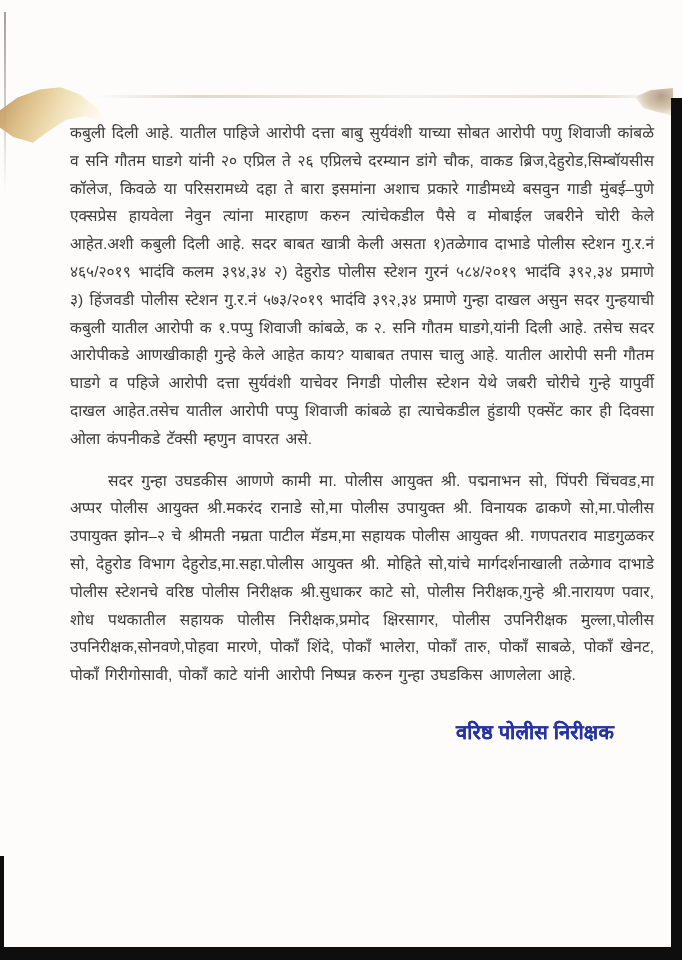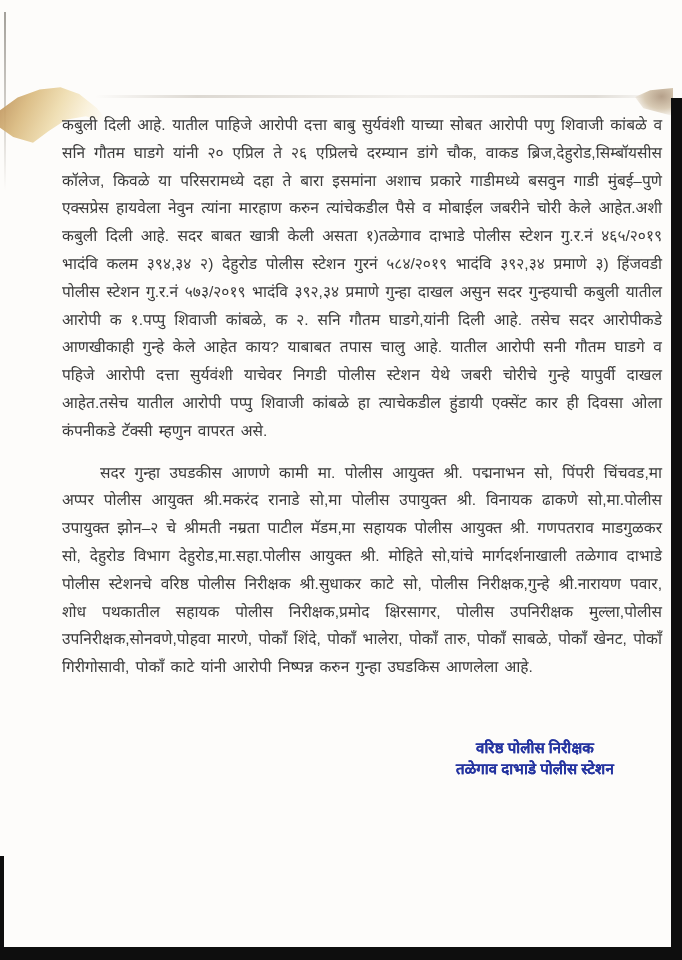--- a/index.html
+++ b/index.html
@@ -58,33 +58,32 @@
   }
   
   .text-block {
     position: absolute; left: 62px; top: 111px; width: 600px;
     color: var(--ink);
     font-size: 15.5px;
     line-height: 27.8px;
     text-align: justify;
     word-spacing: 2px;
   }
-  .text-block p { margin: 0; }
+  .text-block p { margin: 8px; }
   .text-block p.indented { text-indent: 38px; margin-top: 14px; }
   
   .stamp {
-    position: absolute; left: 420px; top: 738px; width: 230px;
+    position: absolute; left: 420px; top: 722px; width: 230px;
     text-align: center;
     color: var(--stamp-blue);
     font-weight: bold;
-    font-size: 15px;
+    font-size: 20px;
     line-height: 21px;
     letter-spacing: 0.2px;
     text-shadow: 0 0 0.6px var(--stamp-blue);
-    font-family: Liberation Serif, serif;
   }
   
   .camscanner {
     position: absolute; right: 38px; bottom: 17px;
     font-family: "Liberation Serif", "DejaVu Serif", serif;
     font-size: 17.5px;
     color: #1c1c1c;
   }
 </style>
 </head>
@@ -97,21 +96,20 @@
   <div class="blob-left"></div>
   <div class="blob-right"></div>
 
   <div class="text-block">
     <p>कबुली दिली आहे. यातील पाहिजे आरोपी दत्ता बाबु सुर्यवंशी याच्या सोबत आरोपी पणु शिवाजी कांबळे व सनि गौतम घाडगे यांनी २० एप्रिल ते २६ एप्रिलचे दरम्यान डांगे चौक, वाकड ब्रिज,देहुरोड,सिम्बॉयसीस कॉलेज, किवळे या परिसरामध्ये दहा ते बारा इसमांना अशाच प्रकारे गाडीमध्ये बसवुन गाडी मुंबई–पुणे एक्सप्रेस हायवेला नेवुन त्यांना मारहाण करुन त्यांचेकडील पैसे व मोबाईल जबरीने चोरी केले आहेत.अशी कबुली दिली आहे. सदर बाबत खात्री केली असता १)तळेगाव दाभाडे पोलीस स्टेशन गु.र.नं ४६५/२०१९ भादंवि कलम ३९४,३४ २) देहुरोड पोलीस स्टेशन गुरनं ५८४/२०१९ भादंवि ३९२,३४ प्रमाणे ३) हिंजवडी पोलीस स्टेशन गु.र.नं ५७३/२०१९ भादंवि ३९२,३४ प्रमाणे गुन्हा दाखल असुन सदर गुन्हयाची कबुली यातील आरोपी क १.पप्पु शिवाजी कांबळे, क २. सनि गौतम घाडगे,यांनी दिली आहे. तसेच सदर आरोपीकडे आणखीकाही गुन्हे केले आहेत काय? याबाबत तपास चालु आहे. यातील आरोपी सनी गौतम घाडगे व पहिजे आरोपी दत्ता सुर्यवंशी याचेवर निगडी पोलीस स्टेशन येथे जबरी चोरीचे गुन्हे यापुर्वी दाखल आहेत.तसेच यातील आरोपी पप्पु शिवाजी कांबळे हा त्याचेकडील हुंडायी एक्सेंट कार ही दिवसा ओला कंपनीकडे टॅक्सी म्हणुन वापरत असे.</p>
     <p class="indented">सदर गुन्हा उघडकीस आणणे कामी मा. पोलीस आयुक्त श्री. पद्मनाभन सो, पिंपरी चिंचवड,मा अप्पर पोलीस आयुक्त श्री.मकरंद रानाडे सो,मा पोलीस उपायुक्त श्री. विनायक ढाकणे सो,मा.पोलीस उपायुक्त झोन–२ चे श्रीमती नम्रता पाटील मॅडम,मा सहायक पोलीस आयुक्त श्री. गणपतराव माडगुळकर सो, देहुरोड विभाग देहुरोड,मा.सहा.पोलीस आयुक्त श्री. मोहिते सो,यांचे मार्गदर्शनाखाली तळेगाव दाभाडे पोलीस स्टेशनचे वरिष्ठ पोलीस निरीक्षक श्री.सुधाकर काटे सो, पोलीस निरीक्षक,गुन्हे श्री.नारायण पवार, शोध पथकातील सहायक पोलीस निरीक्षक,प्रमोद क्षिरसागर, पोलीस उपनिरीक्षक मुल्ला,पोलीस उपनिरीक्षक,सोनवणे,पोहवा मारणे, पोकाँ शिंदे, पोकाँ भालेरा, पोकाँ तारु, पोकाँ साबळे, पोकाँ खेनट, पोकाँ गिरीगोसावी, पोकाँ काटे यांनी आरोपी निष्पन्न करुन गुन्हा उघडकिस आणलेला आहे.</p>
   </div>
 
   <div class="stamp">
     <div>वरिष्ठ पोलीस निरीक्षक</div>
-    <div>तळेगाव दाभाडे पोलीस स्टेशन</div>
   </div>
 
 
   <div class="right-strip"></div>
   <div class="left-bottom-strip"></div>
   <div class="bottom-bar"></div>
 
 </div>
 
 </body></html>

